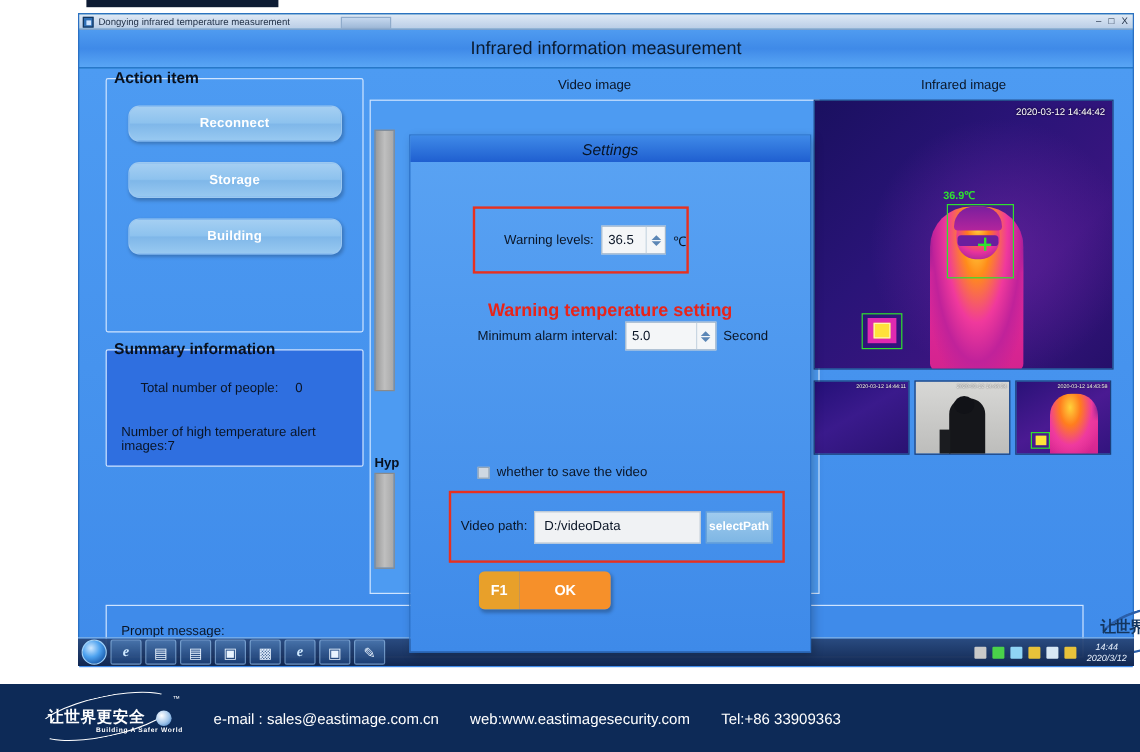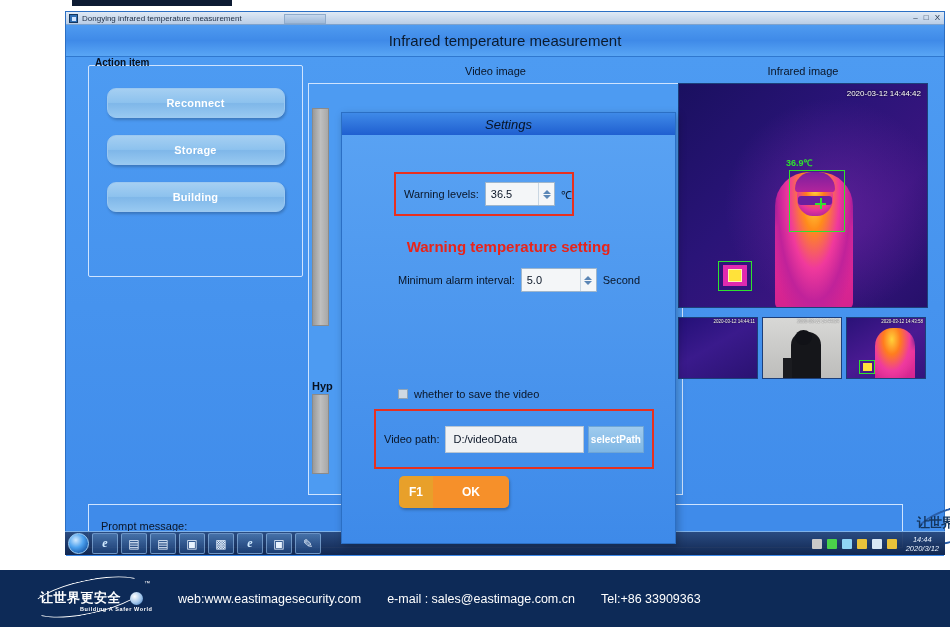--- a/index.html
+++ b/index.html
@@ -54,21 +54,21 @@
   }
   .app-header-title { font-size:15px; color:#0b1b2e; }
 
   .app-body { position:absolute; left:0; top:45px; width:100%; height:499px;
     background: linear-gradient(to bottom,#4d9bf2,#3f8bea); }
 
   
   #left-col { position:absolute; left:22px; top:8px; width:215px; }
   .group { position:relative; margin-bottom:14px; }
   .group-title {
-    position:absolute; left:4px; top:-8px; font-size:10px; font-weight:bold;
+    position:absolute; left:4px; top:-8px; font-size:13px; font-weight:bold;
     color:#08111f; background:transparent; padding:0 3px; z-index:2;
   }
   .group-box {
     border:1px solid #cfe4ff; border-radius:2px; padding:16px 10px 14px;
   }
   .group-box.action { height:212px; padding-top:22px; }
   .group-box.summary { height:98px; padding-top:20px; background:#2f6fe0; }
 
   .abtn {
     display:block; width:178px; height:30px; margin:0 auto 17px;
@@ -113,41 +113,41 @@
     border:1px solid #2b6fc4; z-index:30;
     box-shadow: 2px 3px 8px rgba(0,0,0,.25);
   }
   .dlg-title {
     height:22px; background: linear-gradient(to bottom,#3f8ae8,#1f5fd0);
     display:flex; align-items:center; justify-content:center;
     font-size:13px; color:#071426;font-style:italic;
   }
   .redbox { border:2px solid #e8301f; }
   #warn-box {
-    position:absolute; left:52px; top:59px; width:180px; height:44px;
-    display:flex; align-items:center; padding-left:8px;
+    position:absolute; left:52px; top:59px; width:180px; height:56px;
+    display:flex; align-items:center; padding-left:24px;
   }
   .fld-label { font-size:11px; color:#0a1526; white-space:nowrap; }
   .spin {
     display:inline-flex; align-items:center; width:76px; height:24px;
     background:#f4f6f8; border:1px solid #9fb6cc; margin-left:6px;
   }
   .spin-val { flex:1; font-size:11px; color:#0a1526; padding-left:5px; }
   .spin-btns {
     width:16px; height:100%; border-left:1px solid #c9d6e2;
     display:flex; flex-direction:column; align-items:center; justify-content:center;
     gap:1px; cursor:pointer;
   }
   .chev { width:0;height:0;border-left:4px solid transparent;border-right:4px solid transparent; }
   .chev.up { border-bottom:4px solid #5b86b5; }
   .chev.dn { border-top:4px solid #5b86b5; }
   .unit { font-size:11px; color:#0a1526; margin-left:6px; }
 
   #warn-headline {
-    position:absolute; left:0; top:125px; width:100%; text-align:center;
+    position:absolute; left:0; top:137px; width:100%; text-align:center;
     font-size:15px; font-weight:bold; color:#e8241a;
   }
   #interval-row {
     position:absolute; left:56px; top:155px; display:flex; align-items:center;
   }
   #save-video-row {
     position:absolute; left:56px; top:275px; display:flex; align-items:center; gap:6px;
   }
   .cbx { width:10px;height:10px;background:#cfd8e2;border:1px solid #8fa4b8; cursor:pointer; }
   .cbx-label { font-size:11px; color:#0a1526; }
@@ -335,36 +335,45 @@
       <div class="winbar-title">Dongying infrared temperature measurement</div>
       <div class="winbar-tab"></div>
       <div class="winbar-ctrl">
         <span>–</span>
         <span>□</span>
         <span>X</span>
       </div>
     </div>
 
     <div class="app-header">
-      <div class="app-header-title">Infrared temperature measurement</div>
+      <div class="app-header-title">Infrared information measurement</div>
     </div>
 
     <div class="app-body">
 
       <div id="left-col">
 
         <div class="group">
           <div class="group-title">Action item</div>
           <div class="group-box action">
             <button class="abtn">Reconnect</button>
             <button class="abtn">Storage</button>
             <button class="abtn">Building</button>
           </div>
         </div>
 
+        <div class="group">
+          <div class="group-title">Summary information</div>
+          <div class="group-box summary">
+            <div class="sum-line first">
+              <span>Total number of people:</span><span class="sum-val">0</span>
+            </div>
+            <div class="sum-line second">Number of high temperature alert images:7</div>
+          </div>
+        </div>
 
       </div>
 
       <div id="center-col">
         <div class="panel-label">Video image</div>
         <div class="video-frame">
           <div class="vscroll"></div>
           <div class="hyp-label">Hyp</div>
           <div class="vscroll2"></div>
         </div>
@@ -494,17 +503,17 @@
 
 <div id="banner">
   <div class="bn-logo">
     <div class="bn-swoosh"></div>
     <div class="bn-cn">让世界更安全</div>
     <div class="bn-en">Building A Safer World</div>
     <div class="bn-tm">™</div>
     <div class="bn-globe"></div>
   </div>
   <div class="bn-contact">
+    <span>e-mail : sales@eastimage.com.cn</span>
     <span>web:www.eastimagesecurity.com</span>
-    <span>e-mail : sales@eastimage.com.cn</span>
     <span>Tel:+86 33909363</span>
   </div>
 </div>
 
 </body></html>

